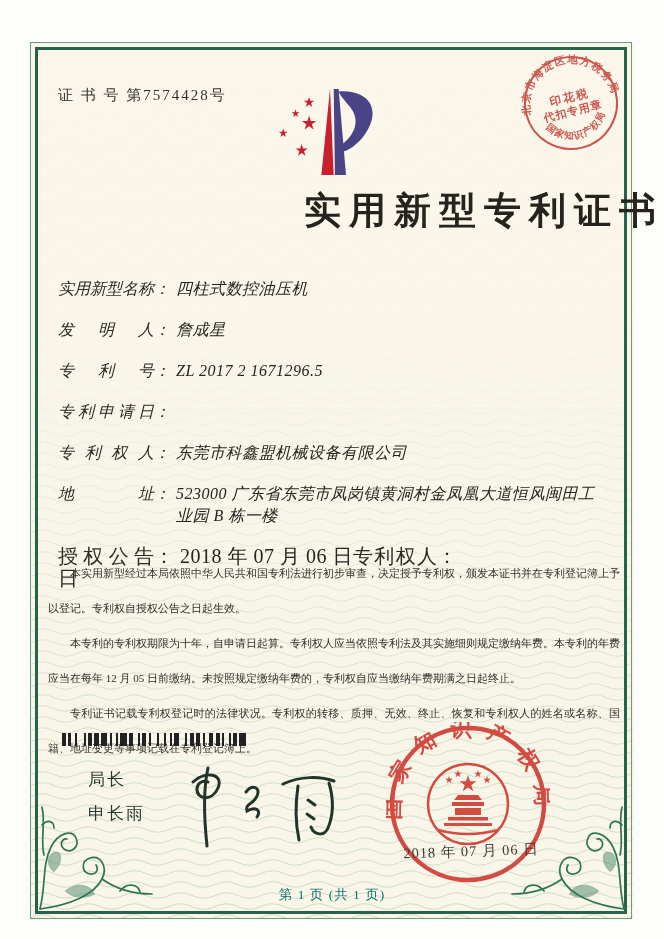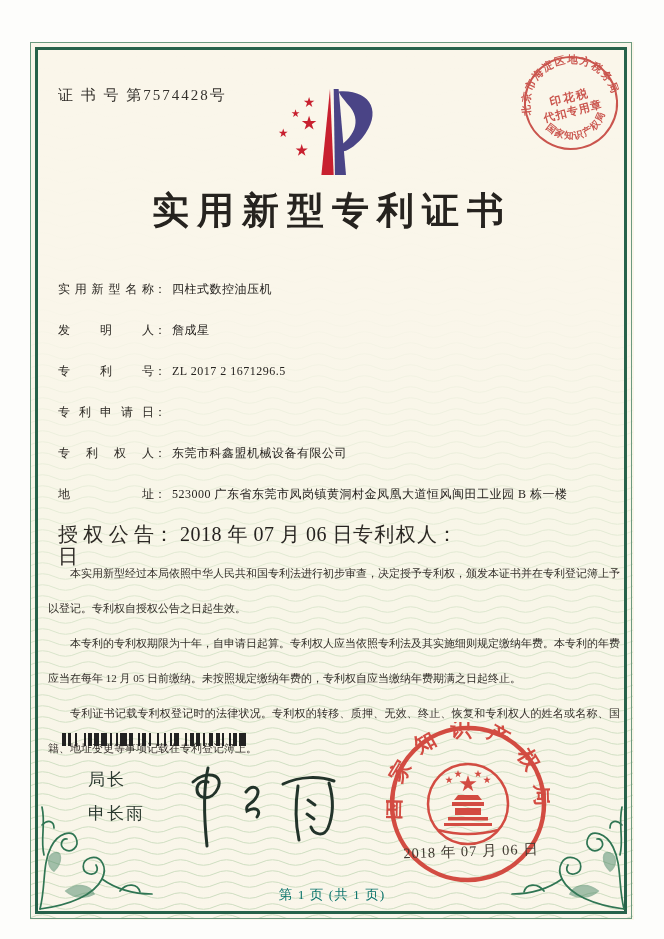--- a/index.html
+++ b/index.html
@@ -23,25 +23,25 @@
   
   .frame-outer{position:absolute;left:30px;top:42px;width:602px;height:877px;border:1px solid #6b9a7f;}
   .frame-inner{position:absolute;left:4px;top:4px;right:4px;bottom:4px;border:3px solid var(--border-green);}
   .flourish{position:absolute;pointer-events:none;}
   .flourish.bl{left:34px;bottom:22px;}
   .flourish.br{right:34px;bottom:22px;transform:scaleX(-1);}
 
   .cert-no{position:absolute;left:58px;top:86px;font-size:15px;letter-spacing:2px;color:#34312c;text-align:center;}
   .logo{position:absolute;left:268px;top:84px;}
   .tax-stamp{position:absolute;left:521px;top:53px;transform:rotate(-14deg);opacity:.85;}
-  .title{position:absolute;left:0;right:0;top:186px;text-align:center;
+  .title{position:absolute;left:0;right:0;top:186px;text-align:right;
     font-size:37px;font-weight:700;letter-spacing:8px;color:#26231f;}
 
   .fields{position:absolute;left:58px;top:278px;width:548px;display:flex;flex-direction:column;}
-  .frow{display:flex;align-items:flex-start;font-size:12px;line-height:22px;margin-bottom:19px;}
+  .frow{display:flex;align-items:flex-start;font-size:16px;line-height:22px;margin-bottom:19px;font-style:italic;}
   .frow.gap{margin-bottom:18px;}
   .flabel{display:inline-block;width:96px;text-align:justify;text-align-last:justify;flex:0 0 96px;color:#2c2924;}
   .fcolon{flex:0 0 auto;margin-right:6px;color:#2c2924;}
   .fvalue{flex:1 1 auto;max-width:420px;letter-spacing:.5px;color:#262320;}
   .grant-row{display:flex;font-size:20px;line-height:22px;}
   .grant-right{display:flex;align-items:flex-start;}
   .grant-right .flabel{width:84px;flex-basis:84px;}
 
   .paragraphs{position:absolute;left:48px;top:556px;width:572px;
     font-size:11px;line-height:35px;color:#332f2a;text-align:justify;}

